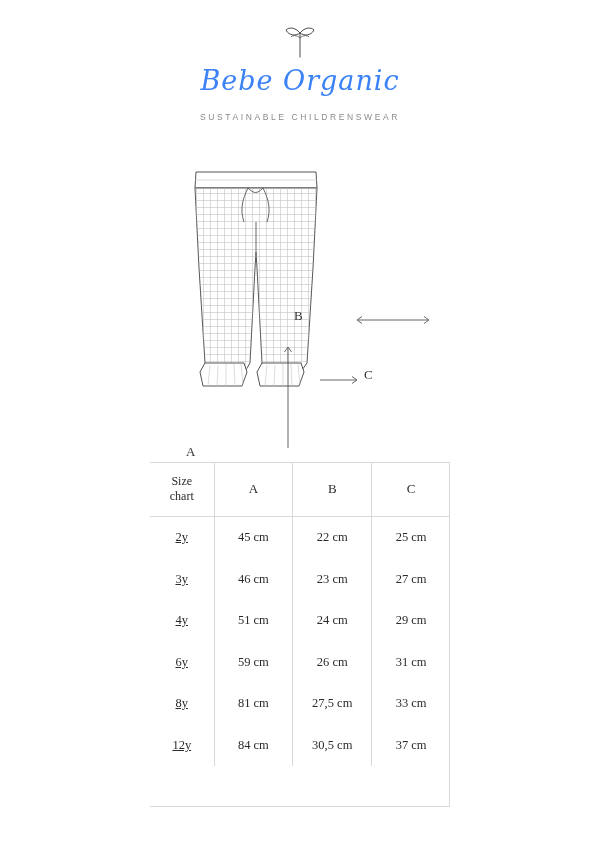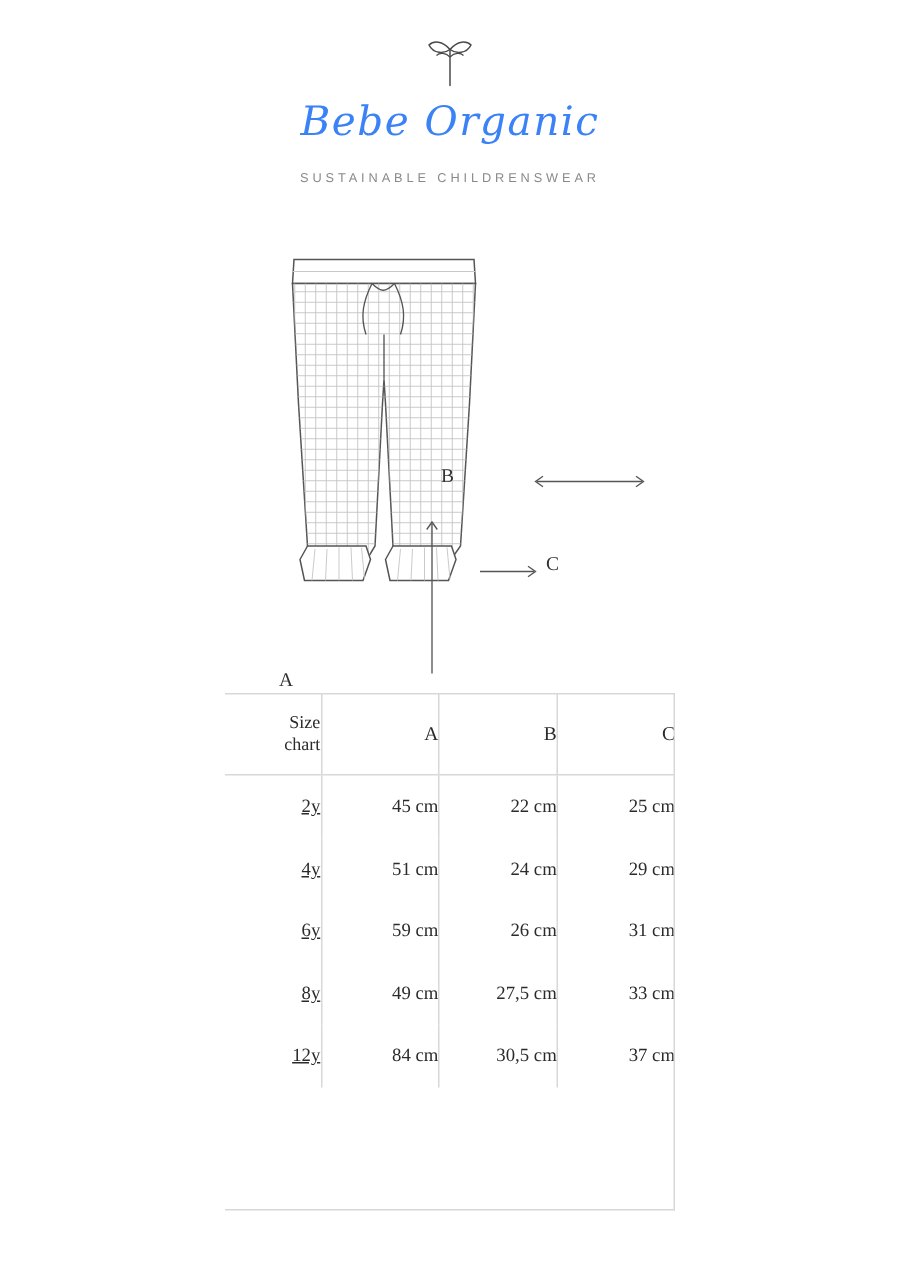--- a/index.html
+++ b/index.html
@@ -73,21 +73,21 @@
   }
   table.size-chart {
     border-collapse: collapse;
     width: 300px;
     font-family: "Liberation Serif", serif;
     font-size: 12.5px;
     color: #2b2b2b;
   }
   table.size-chart th,
   table.size-chart td {
-    text-align: right;
+    text-align: center;
     padding: 0;
     height: 41.5px;
     font-weight: normal;
     border-right: 1px solid #d8d8d8;
   }
   table.size-chart th:last-child,
   table.size-chart td:last-child {
     border-right: none;
   }
   table.size-chart thead th {
@@ -263,34 +263,40 @@
       </tr>
     </thead>
     <tbody>
       <tr>
         <td class="size-label-cell">2y</td>
         <td>45 cm</td>
         <td>22 cm</td>
         <td>25 cm</td>
       </tr>
       <tr>
+        <td class="size-label-cell">3y</td>
+        <td>46 cm</td>
+        <td>23 cm</td>
+        <td>27 cm</td>
+      </tr>
+      <tr>
         <td class="size-label-cell">4y</td>
         <td>51 cm</td>
         <td>24 cm</td>
         <td>29 cm</td>
       </tr>
       <tr>
         <td class="size-label-cell">6y</td>
         <td>59 cm</td>
         <td>26 cm</td>
         <td>31 cm</td>
       </tr>
       <tr>
         <td class="size-label-cell">8y</td>
-        <td>49 cm</td>
+        <td>81 cm</td>
         <td>27,5 cm</td>
         <td>33 cm</td>
       </tr>
       <tr>
         <td class="size-label-cell">12y</td>
         <td>84 cm</td>
         <td>30,5 cm</td>
         <td>37 cm</td>
       </tr>
     </tbody>

